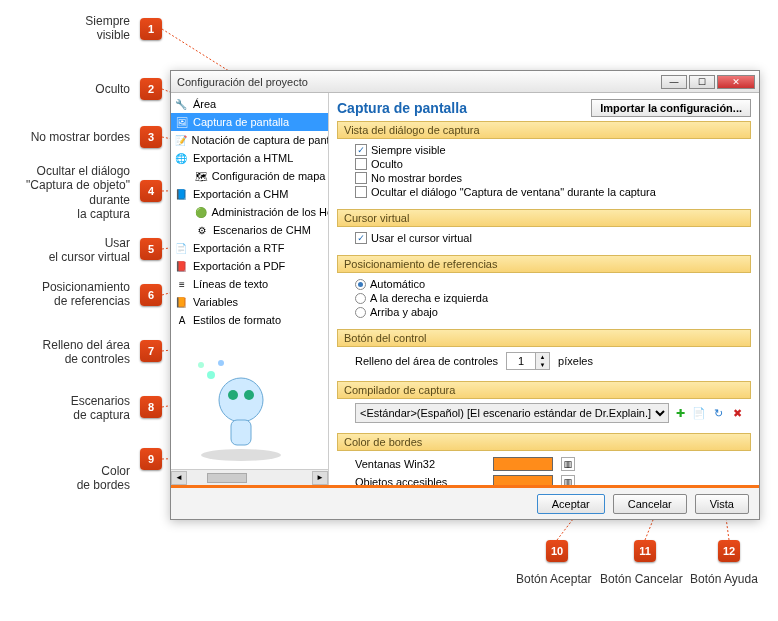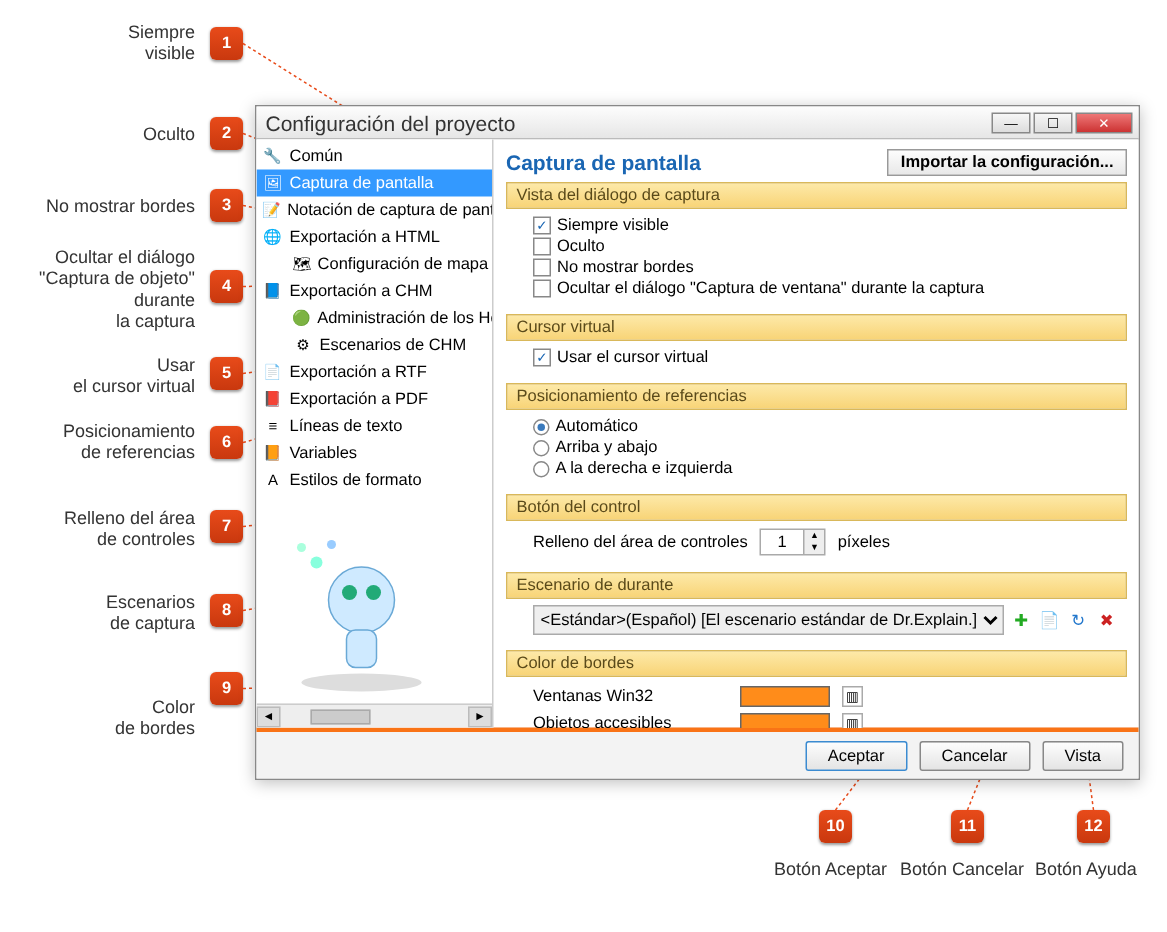--- a/index.html
+++ b/index.html
@@ -4,21 +4,21 @@
 <style>
 * { box-sizing: border-box; margin: 0; padding: 0; font-family: "Segoe UI", Tahoma, sans-serif; font-size: 11px; }
 body { background: #fff; position: relative; width: 778px; height: 621px; }
 
 .callout-label { position: absolute; text-align: right; color: #333; font-size: 12px; line-height: 1.2; }
 .callout-badge { position: absolute; width: 22px; height: 22px; background: linear-gradient(#e84b1a,#c9380e); color: #fff; border-radius: 4px; display: flex; align-items: center; justify-content: center; font-weight: bold; font-size: 11px; box-shadow: 0 1px 2px rgba(0,0,0,.4); }
 .callout-bottom-label { position: absolute; color:#333; font-size:12px; }
 
 .window { position: absolute; left: 170px; top: 70px; width: 590px; height: 450px; border: 1px solid #888; background: #f3f3f3; box-shadow: 0 2px 10px rgba(0,0,0,.25); }
 .titlebar { height: 22px; background: linear-gradient(#fdfdfd,#e6e6e6); border-bottom: 1px solid #bbb; display: flex; align-items: center; padding: 0 4px; }
-.titlebar .title { flex: 1; font-size: 14px; color: #333; padding-left: 2px; }
+.titlebar .title { flex: 1; font-size: 11px; color: #333; padding-left: 2px; }
 .winbtn { width: 26px; height: 14px; margin-left: 2px; border: 1px solid #888; background: linear-gradient(#f6f6f6,#ddd); display:flex; align-items:center; justify-content:center; font-size:9px; }
 .winbtn.close { background: linear-gradient(#e77,#c33); color:#fff; width:38px; }
 
 .body { display: flex; height: calc(100% - 22px - 34px); background: #fff; }
 .sidebar { width: 158px; border-right: 1px solid #ccc; overflow: hidden; background:#fff; position:relative; }
 .tree { padding: 2px 0; }
 .tree-item { display: flex; align-items: center; padding: 2px 4px; gap: 4px; white-space: nowrap; cursor: default; }
 .tree-item.child { padding-left: 24px; }
 .tree-item.selected { background: #3399ff; color: #fff; }
 .ticon { width: 14px; height: 14px; display: inline-flex; align-items:center; justify-content:center; font-size:10px; }
@@ -132,21 +132,21 @@
     <div class="winbtn">—</div>
     <div class="winbtn">☐</div>
     <div class="winbtn close">✕</div>
   </div>
 
   <div class="body">
     <div class="sidebar">
       <div class="tree" id="tree">
           <div class="tree-item">
             <span class="ticon">🔧</span>
-            <span>Común</span>
+            <span>Área</span>
           </div>
           <div class="tree-item selected">
             <span class="ticon">🖼</span>
             <span>Captura de pantalla</span>
           </div>
           <div class="tree-item">
             <span class="ticon">📝</span>
             <span>Notación de captura de pantal</span>
           </div>
           <div class="tree-item">
@@ -245,44 +245,44 @@
       </div>
 
       <div class="section-header">Posicionamiento de referencias</div>
       <div class="section-body">
         <div class="cb-row">
             <span class="radio on"></span>
             <span>Automático</span>
           </div>
         <div class="cb-row">
             <span class="radio"></span>
+            <span>A la derecha e izquierda</span>
+          </div>
+        <div class="cb-row">
+            <span class="radio"></span>
             <span>Arriba y abajo</span>
-          </div>
-        <div class="cb-row">
-            <span class="radio"></span>
-            <span>A la derecha e izquierda</span>
           </div>
       </div>
 
       <div class="section-header">Botón del control</div>
       <div class="section-body">
         <div class="cb-row" style="gap:8px">
           <span>Relleno del área de controles</span>
           <span class="spin">
             <input value="1" style="">
             <span class="ud">
                 <div>▲</div>
                 <div>▼</div>
               </span>
           </span>
           <span>píxeles</span>
         </div>
       </div>
 
-      <div class="section-header">Escenario de durante</div>
+      <div class="section-header">Compilador de captura</div>
       <div class="section-body">
         <div class="combo">
           <select><option>&lt;Estándar&gt;(Español) [El escenario estándar de Dr.Explain.]</option></select>
           <span class="tbtn" style="color:#2a2">✚</span>
           <span class="tbtn">📄</span>
           <span class="tbtn" style="color:#27c">↻</span>
           <span class="tbtn" style="color:#c22">✖</span>
         </div>
       </div>
 

